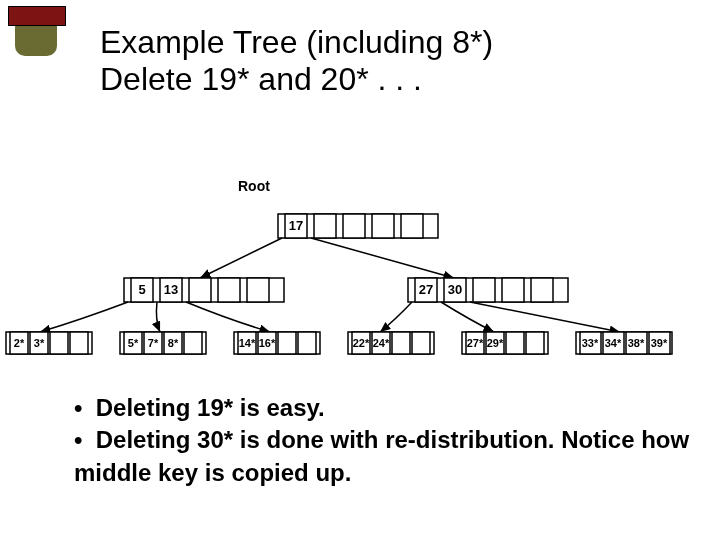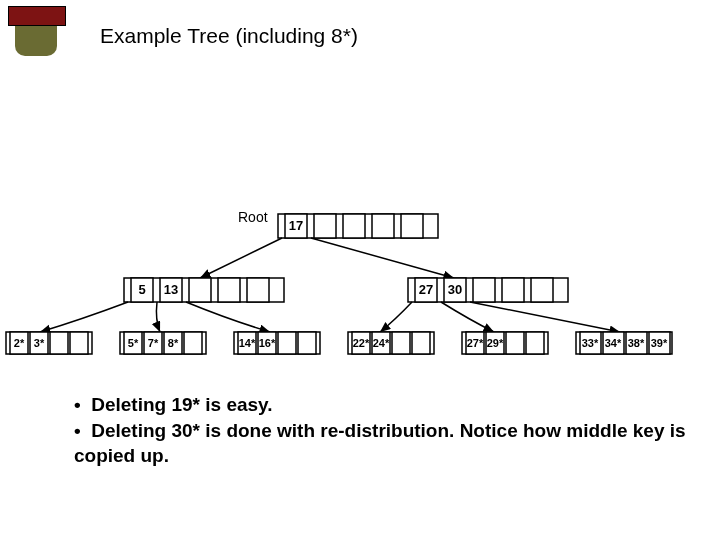--- a/index.html
+++ b/index.html
@@ -1,38 +1,39 @@
 <!DOCTYPE html>
 <html><head>
 <meta charset="utf-8">
 <style>
   html,body{margin:0;padding:0;width:720px;height:540px;background:#fff;font-family:Arial,Helvetica,sans-serif;color:#000;overflow:hidden}
   .logo{position:absolute;left:8px;top:6px;width:56px;height:56px}
   .logo .top{width:56px;height:18px;background:#7d1313;border:1px solid #000}
   .logo .body{width:42px;height:30px;background:#6a6b33;margin:0 auto;border-bottom-left-radius:10px;border-bottom-right-radius:10px}
-  .title{position:absolute;left:100px;top:24px;font-size:21px;line-height:1.15;font-weight:400}
-  .root-label{position:absolute;left:238px;top:209px;font-size:14px;font-weight:400}
+  .title{position:absolute;left:100px;top:24px;font-size:32px;line-height:1.15;font-weight:400}
+  .root-label{position:absolute;left:238px;top:178px;font-size:14px;font-weight:700}
   svg.tree{position:absolute;left:0;top:0;width:720px;height:540px}
-  .bullets{position:absolute;left:74px;top:392px;font-size:19px;font-weight:700;line-height:1.35}
+  .bullets{position:absolute;left:74px;top:392px;font-size:24px;font-weight:700;line-height:1.35}
   .bullets .italic{}
   .node rect{fill:#fff;stroke:#000;stroke-width:1.5}
   .node text{font-size:13px;font-weight:700;text-anchor:middle;dominant-baseline:middle}
   .leaf text{font-size:11px}
   .arrow{stroke:#000;stroke-width:1.5;fill:none;marker-end:url(#ah)}
 </style>
 </head>
 <body>
 
 <div class="logo">
   <div class="top"></div>
     <div class="body"></div>
 </div>
 
 <div class="title">
   <div>Example Tree (including 8*)</div>
+  <div>Delete 19* and 20* . . .</div>
 </div>
 
 <div class="root-label">Root</div>
 
 <svg class="tree">
   <defs>
     <marker id="ah" markerWidth="8" markerHeight="8" refX="7" refY="3" orient="auto">
       <path d="M0,0 L7,3 L0,6 Z" fill="#000"></path>
     </marker>
   </defs>

